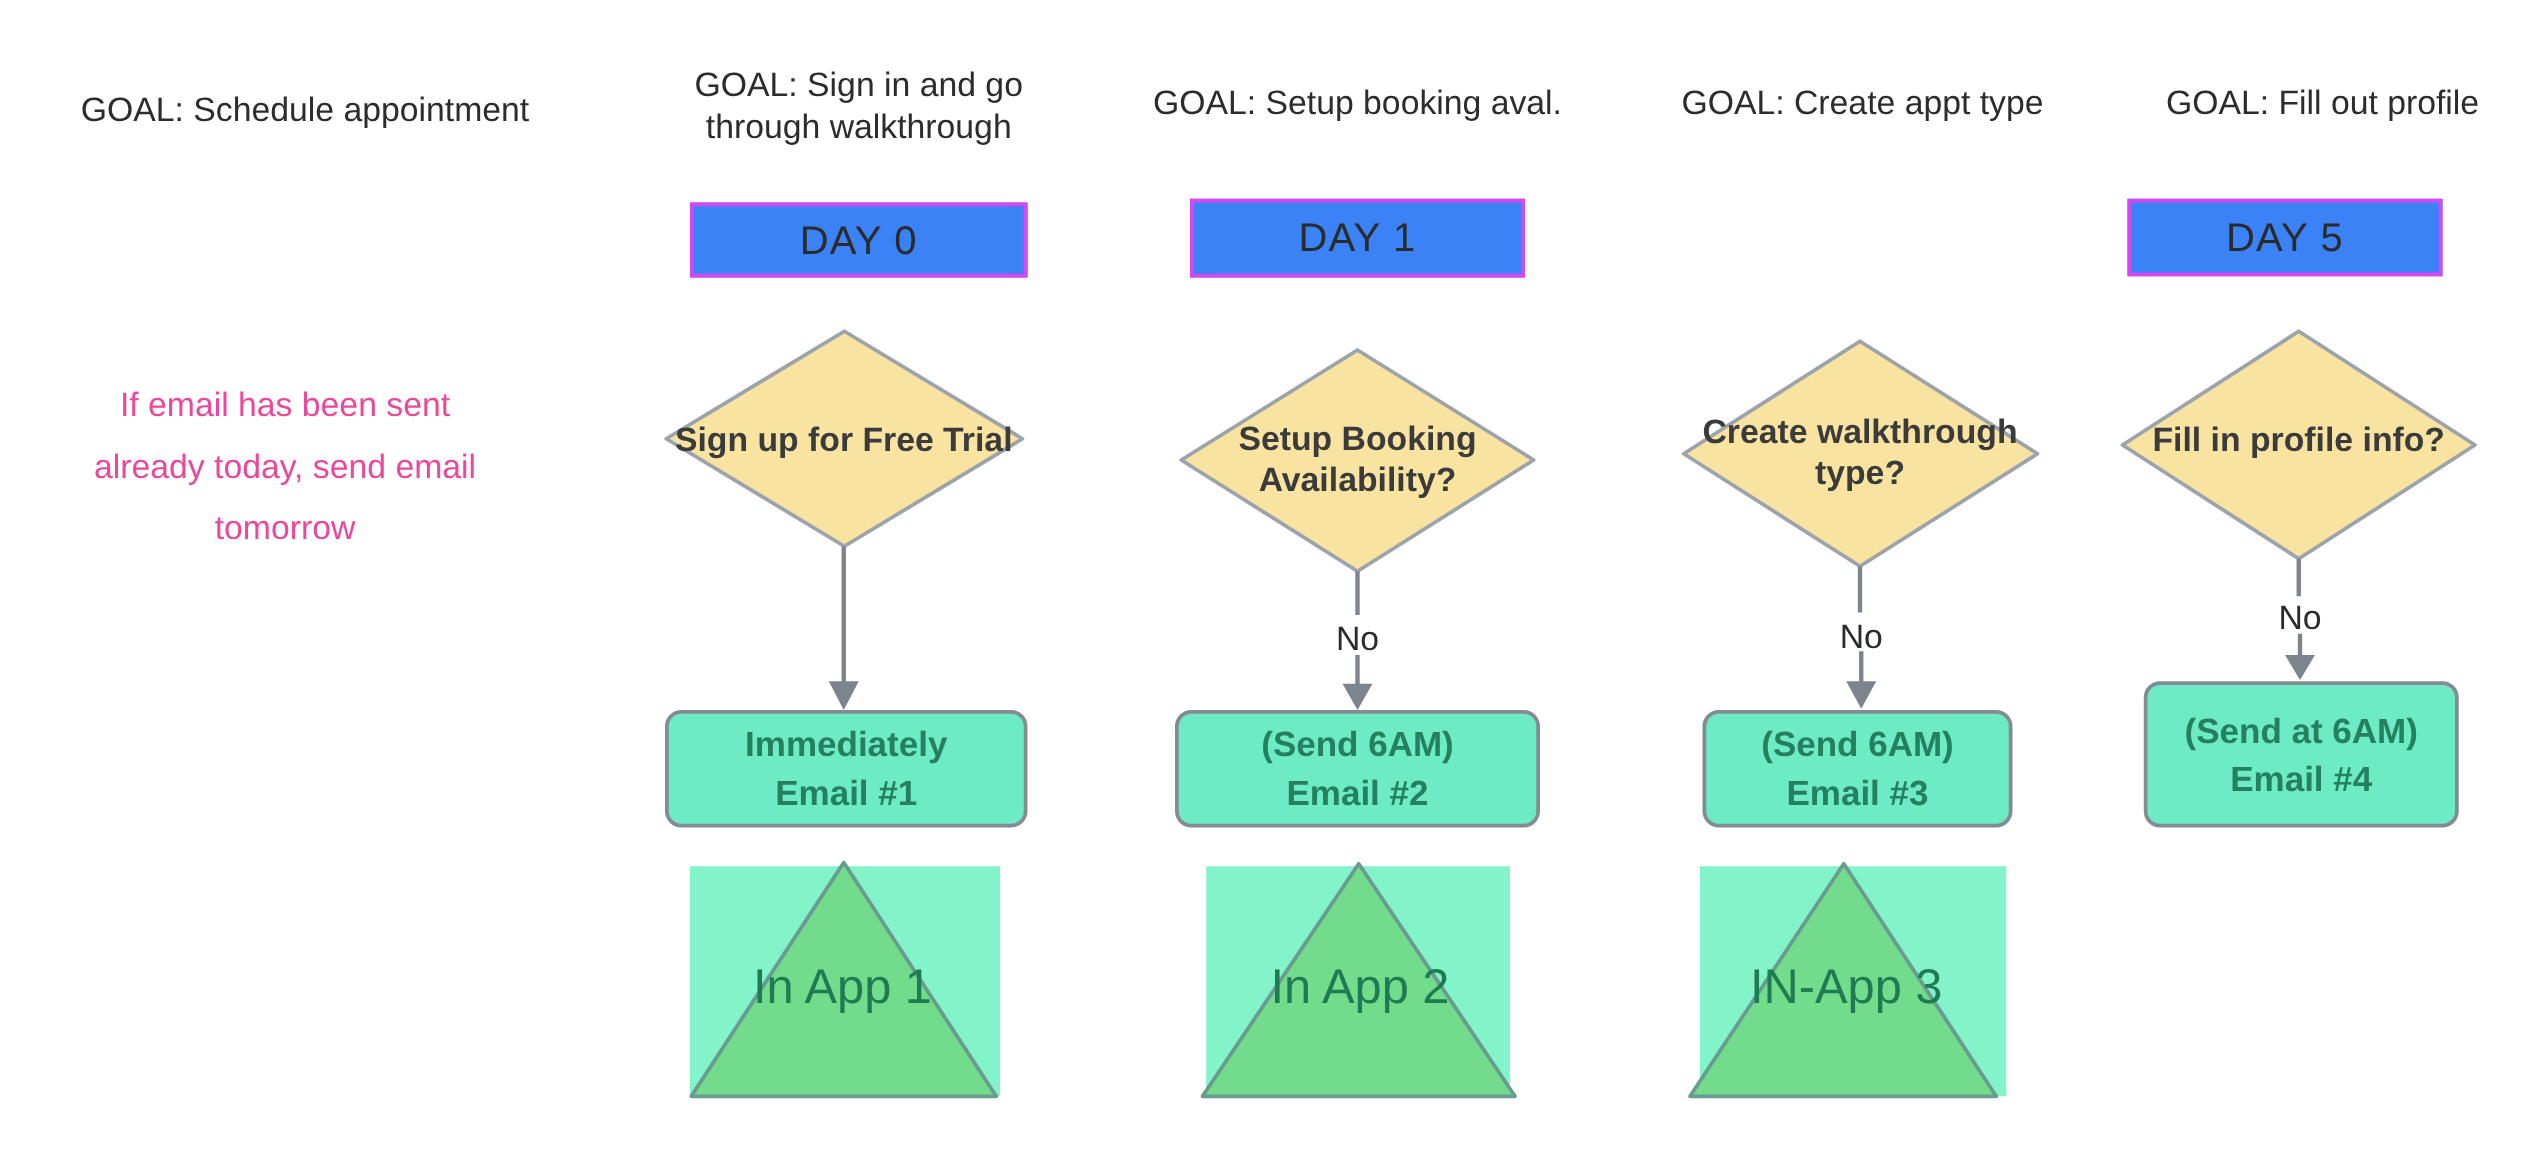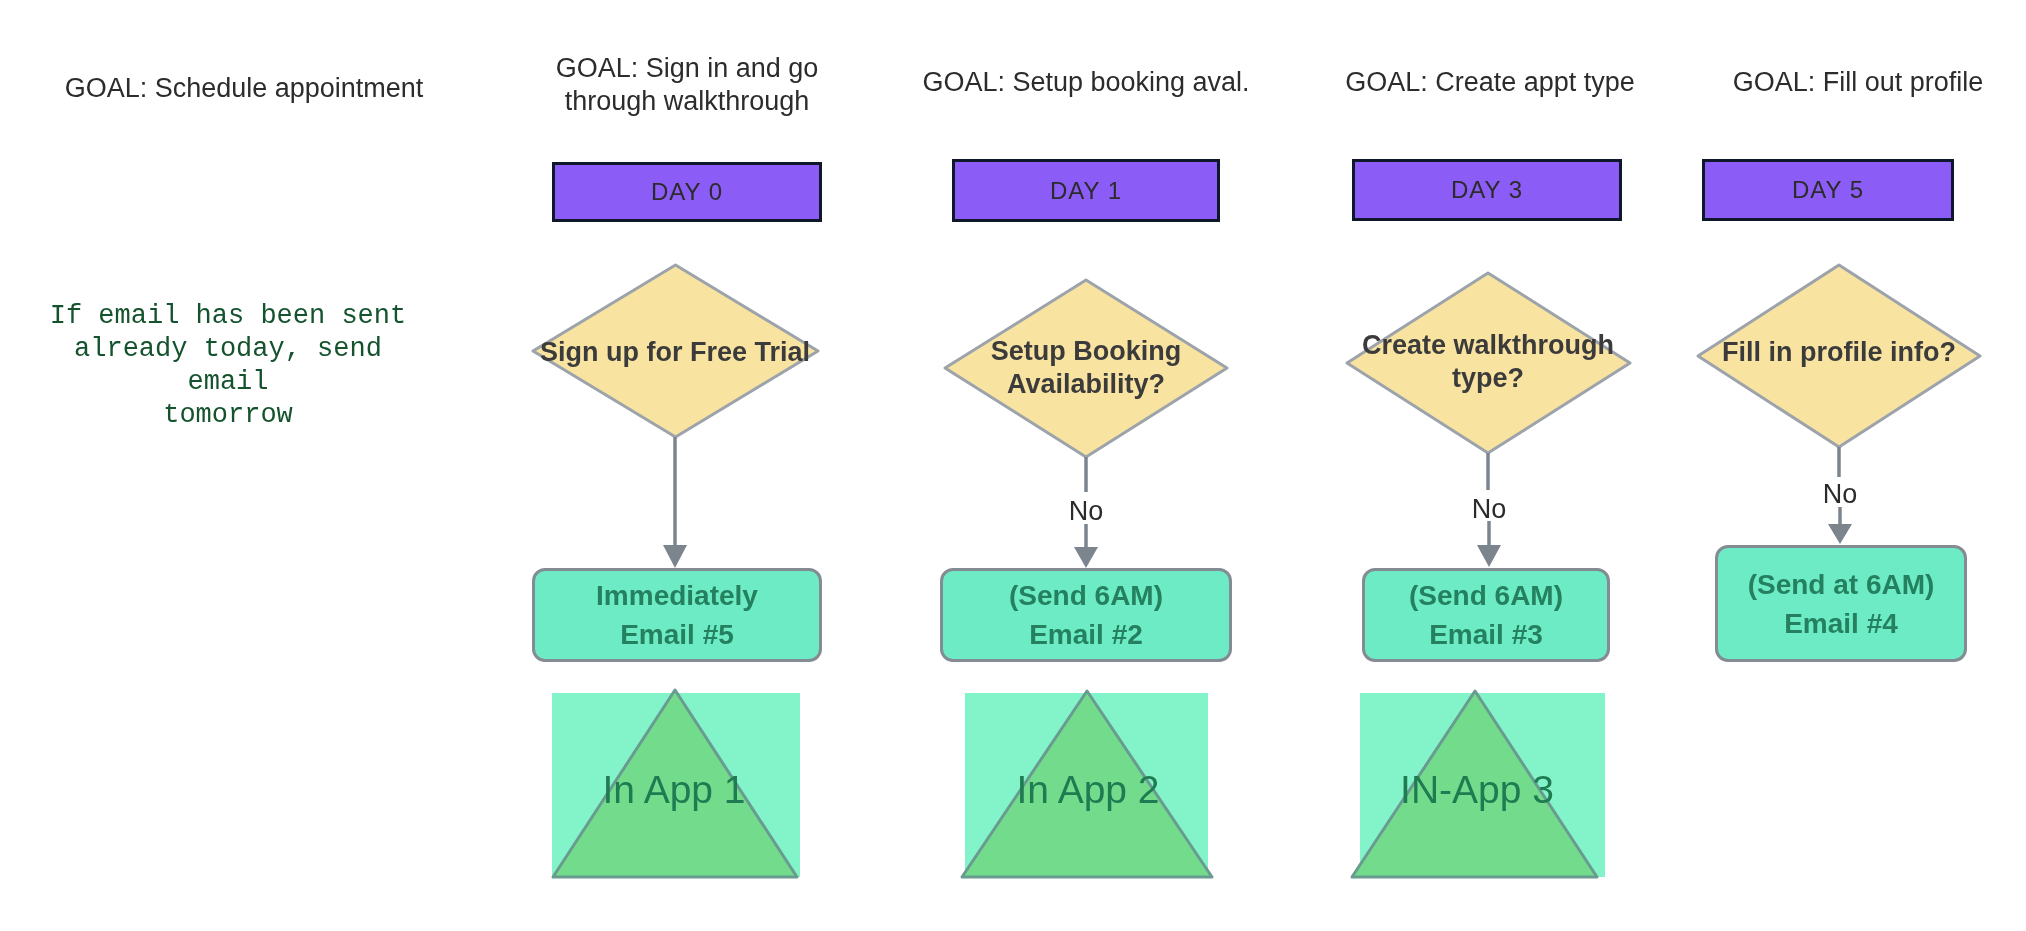--- a/index.html
+++ b/index.html
@@ -4,25 +4,25 @@
 <style>
   html,body{margin:0;padding:0;background:#fff;}
   .canvas{
     position:relative;width:2026px;height:931px;background:#ffffff;overflow:hidden;
     font-family:"Liberation Sans",sans-serif;color:#2e2e2e;
   }
   .shapes{position:absolute;left:0;top:0;z-index:1;}
   .lbl{position:absolute;z-index:2;text-align:center;}
   .pre{white-space:pre-line;}
   .goal{font-size:27px;line-height:33px;color:#2c2c2c;}
-  .note{font-size:27px;line-height:33px;color:#14532d;font-family:Liberation Mono, monospace;}
+  .note{font-size:27px;line-height:49px;color:#ec4899;}
   .daybox{
     position:absolute;z-index:2;display:flex;align-items:center;justify-content:center;
-    background:#8b5cf6;border:3px solid #0f172a;box-sizing:border-box;
-    font-size:24px;color:#2b2b2b;letter-spacing:1px;
+    background:#3b82f6;border:3px solid #d946ef;box-sizing:border-box;
+    font-size:32px;color:#2b2b2b;letter-spacing:1px;
   }
   .triggerbox{
     position:absolute;z-index:2;display:flex;align-items:center;justify-content:center;
     background:#f8e3a1;border:3px solid #6f7881;box-sizing:border-box;
     font-size:28px;color:#3b3b3b;
   }
   .emailbox{
     position:absolute;z-index:2;display:flex;align-items:center;justify-content:center;
     background:#6cebc5;border:3px solid #838b93;border-radius:13px;box-sizing:border-box;
     font-size:28px;line-height:39px;font-weight:bold;color:#24805f;text-align:center;
@@ -70,34 +70,33 @@
   <div class="lbl goal" style="left:34px;top:72px;width:420px;">GOAL: Schedule appointment</div>
   <div class="lbl note pre" style="left:28px;top:300px;width:400px;">If email has been sent
 already today, send email
 tomorrow</div>
 
   <div class="lbl goal pre" style="left:477px;top:52px;width:420px;">GOAL: Sign in and go
 through walkthrough</div>
   <div class="daybox" style="left:552px;top:162px;width:270px;height:60px;">DAY 0</div>
   <div class="lbl decision" style="left:515px;top:336px;width:320px;">Sign up for Free Trial</div>
   <div class="emailbox pre" style="left:532px;top:568px;width:290px;height:94px;">Immediately
-Email #5</div>
+Email #1</div>
   <div class="lbl inapp" style="left:564px;top:768px;width:220px;">In App 1</div>
 
   <div class="lbl goal" style="left:876px;top:66px;width:420px;">GOAL: Setup booking aval.</div>
   <div class="daybox" style="left:952px;top:159px;width:268px;height:63px;">DAY 1</div>
   <div class="lbl decision pre" style="left:926px;top:335px;width:320px;">Setup Booking
 Availability?</div>
   <div class="lbl no" style="left:1046px;top:496px;width:80px;">No</div>
   <div class="emailbox pre" style="left:940px;top:568px;width:292px;height:94px;">(Send 6AM)
 Email #2</div>
   <div class="lbl inapp" style="left:978px;top:768px;width:220px;">In App 2</div>
 
   <div class="lbl goal" style="left:1280px;top:66px;width:420px;">GOAL: Create appt type</div>
-  <div class="daybox" style="left:1352px;top:159px;width:270px;height:62px;">DAY 3</div>
   <div class="lbl decision pre" style="left:1318px;top:329px;width:340px;">Create walkthrough
 type?</div>
   <div class="lbl no" style="left:1449px;top:494px;width:80px;">No</div>
   <div class="emailbox pre" style="left:1362px;top:568px;width:248px;height:94px;">(Send 6AM)
 Email #3</div>
   <div class="lbl inapp" style="left:1367px;top:768px;width:220px;">IN-App 3</div>
 
   <div class="lbl goal" style="left:1648px;top:66px;width:420px;">GOAL: Fill out profile</div>
   <div class="daybox" style="left:1702px;top:159px;width:252px;height:62px;">DAY 5</div>
   <div class="lbl decision" style="left:1679px;top:336px;width:320px;">Fill in profile info?</div>

